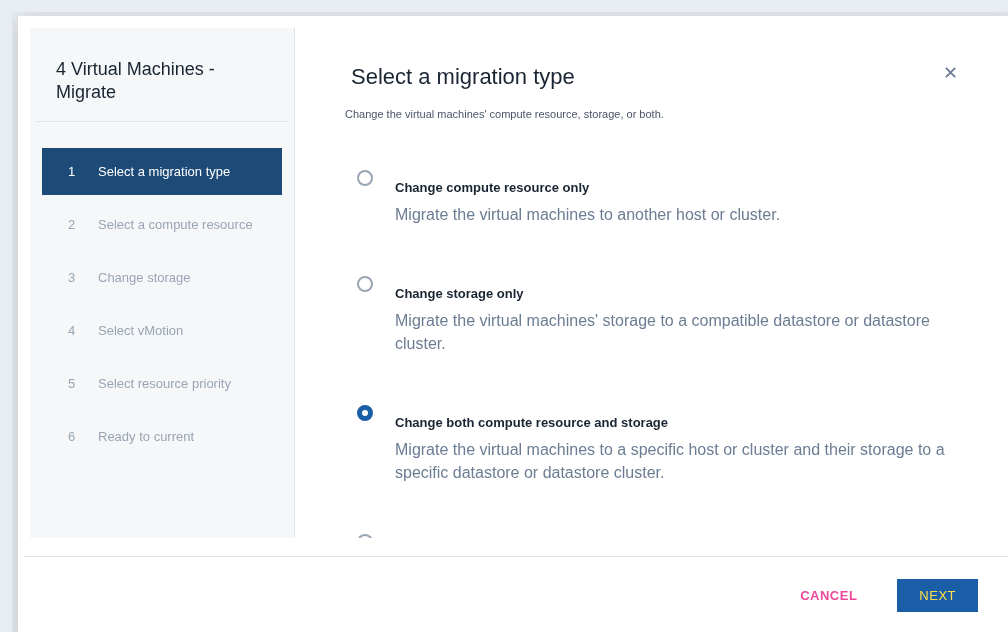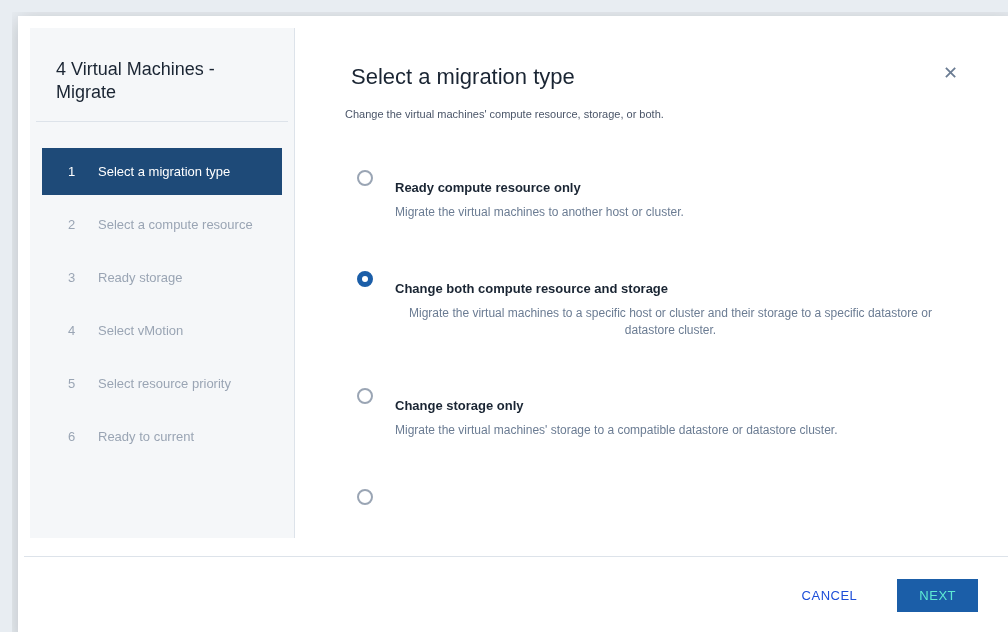--- a/index.html
+++ b/index.html
@@ -145,48 +145,47 @@
       display: flex;
       flex-direction: column;
     }
     .radio-label {
       font-size: 13px;
       font-weight: 600;
       color: #1a2533;
       margin-bottom: 3px;
     }
     .radio-desc {
-      font-size: 12px;
+      font-size: 16px;
       color: #6b7c93;
       line-height: 1.4;
-      text-align: center;
     }
     
     .dialog-footer {
       display: flex;
       justify-content: flex-end;
       align-items: center;
       padding: 16px 24px;
       border-top: 1px solid #dde3ea;
       gap: 12px;
       flex-shrink: 0;
     }
     .btn-cancel {
       background: none;
       border: none;
-      color: #1d4ed8;
-      font-size: 13px;
-      font-weight: 400;
+      color: #ec4899;
+      font-size: 13px;
+      font-weight: 700;
       cursor: pointer;
       padding: 8px 16px;
       letter-spacing: 0.5px;
     }
     .btn-next {
       background: #1b5ea8;
-      color: #5eead4;
+      color: #fde047;
       border: none;
       padding: 9px 22px;
       font-size: 13px;
       font-weight: 500;
       cursor: pointer;
       letter-spacing: 0.5px;
     }
   </style>
 </head>
 <body>
@@ -200,21 +199,21 @@
           <div class="step-item active">
             <span class="step-num">1</span>
             <span>Select a migration type</span>
           </div>
           <div class="step-item">
             <span class="step-num">2</span>
             <span>Select a compute resource</span>
           </div>
           <div class="step-item">
             <span class="step-num">3</span>
-            <span>Ready storage</span>
+            <span>Change storage</span>
           </div>
           <div class="step-item">
             <span class="step-num">4</span>
             <span>Select vMotion</span>
           </div>
           <div class="step-item">
             <span class="step-num">5</span>
             <span>Select resource priority</span>
           </div>
           <div class="step-item">
@@ -228,36 +227,36 @@
       <div class="main-header">
         <h1 class="main-title">Select a migration type</h1>
         <button class="close-btn">✕</button>
       </div>
       <p class="main-subtitle">Change the virtual machines' compute resource, storage, or both.</p>
 
       <div class="radio-group" id="radio-group">
           <label class="radio-option">
             <input type="radio" name="migration-type" class="radio-btn" style="">
             <div class="radio-text">
-              <span class="radio-label">Ready compute resource only</span>
+              <span class="radio-label">Change compute resource only</span>
               <span class="radio-desc">Migrate the virtual machines to another host or cluster.</span>
+            </div>
+          </label>
+          <label class="radio-option">
+            <input type="radio" name="migration-type" class="radio-btn" style="">
+            <div class="radio-text">
+              <span class="radio-label">Change storage only</span>
+              <span class="radio-desc">Migrate the virtual machines' storage to a compatible datastore or datastore cluster.</span>
             </div>
           </label>
           <label class="radio-option">
             <input type="radio" name="migration-type" class="radio-btn" checked="" style="">
             <div class="radio-text">
               <span class="radio-label">Change both compute resource and storage</span>
               <span class="radio-desc">Migrate the virtual machines to a specific host or cluster and their storage to a specific datastore or datastore cluster.</span>
-            </div>
-          </label>
-          <label class="radio-option">
-            <input type="radio" name="migration-type" class="radio-btn" style="">
-            <div class="radio-text">
-              <span class="radio-label">Change storage only</span>
-              <span class="radio-desc">Migrate the virtual machines' storage to a compatible datastore or datastore cluster.</span>
             </div>
           </label>
           <label class="radio-option">
             <input type="radio" name="migration-type" class="radio-btn" style="">
             <div class="radio-text">
             </div>
           </label>
         </div>
     </div>
   </div>

